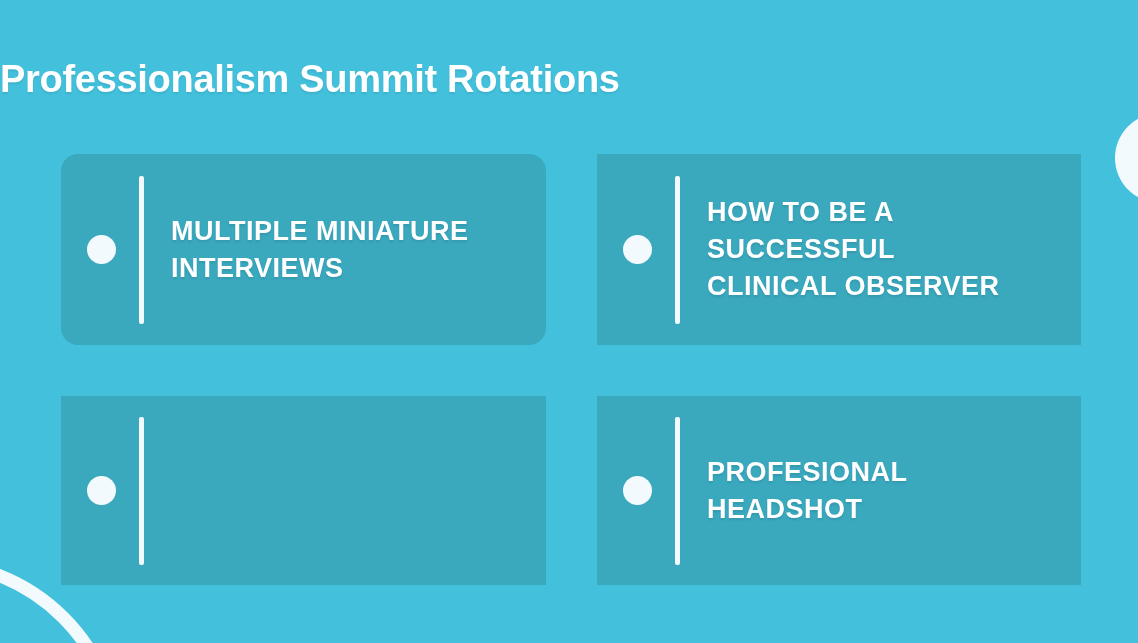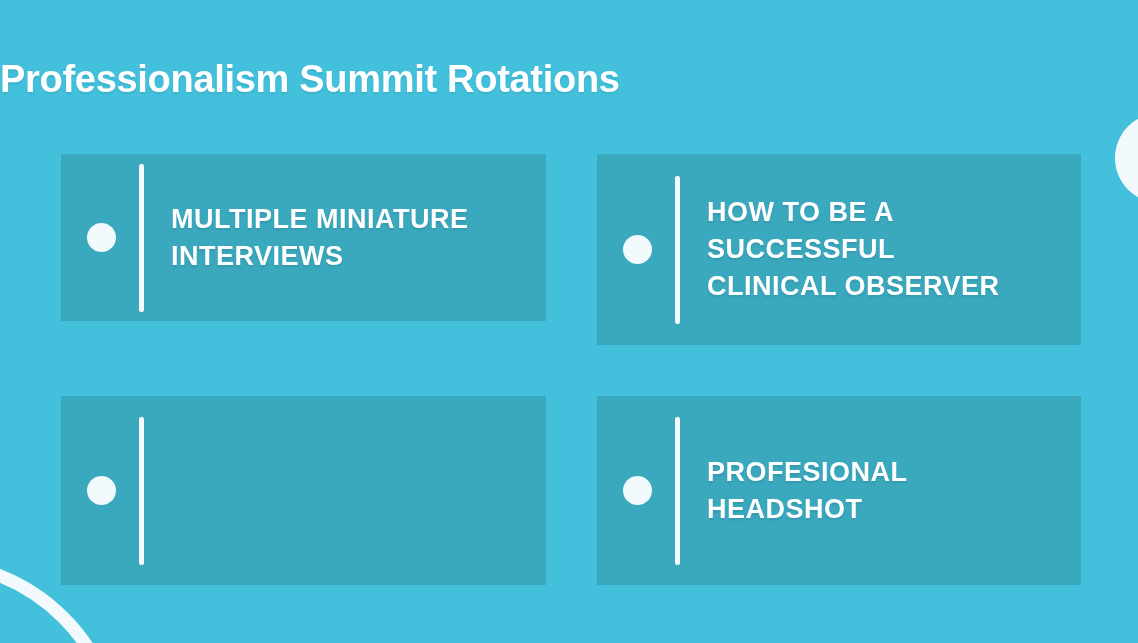--- a/index.html
+++ b/index.html
@@ -23,21 +23,21 @@
     text-shadow: 0 2px 2px rgba(25, 95, 115, 0.15);
   }
   .card {
     position: absolute;
     background: var(--card, #3aa8bd);
     display: flex;
     align-items: center;
     box-sizing: border-box;
     padding-left: 26px;
   }
-  .card.c1 { left: 61px;  top: 154px; width: 485px; height: 167px; }
+  .card.c1 { left: 61px;  top: 154px; width: 485px; height: 191px; border-radius: 17px; }
   .card.c2 { left: 597px; top: 154px; width: 484px; height: 191px; }
   .card.c3 { left: 61px;  top: 396px; width: 485px; height: 189px; }
   .card.c4 { left: 597px; top: 396px; width: 484px; height: 189px; }
   .bullet {
     width: 29px; height: 29px;
     border-radius: 50%;
     background: var(--accent-white, #f3fafd);
     flex: 0 0 auto;
   }
   .vline {

